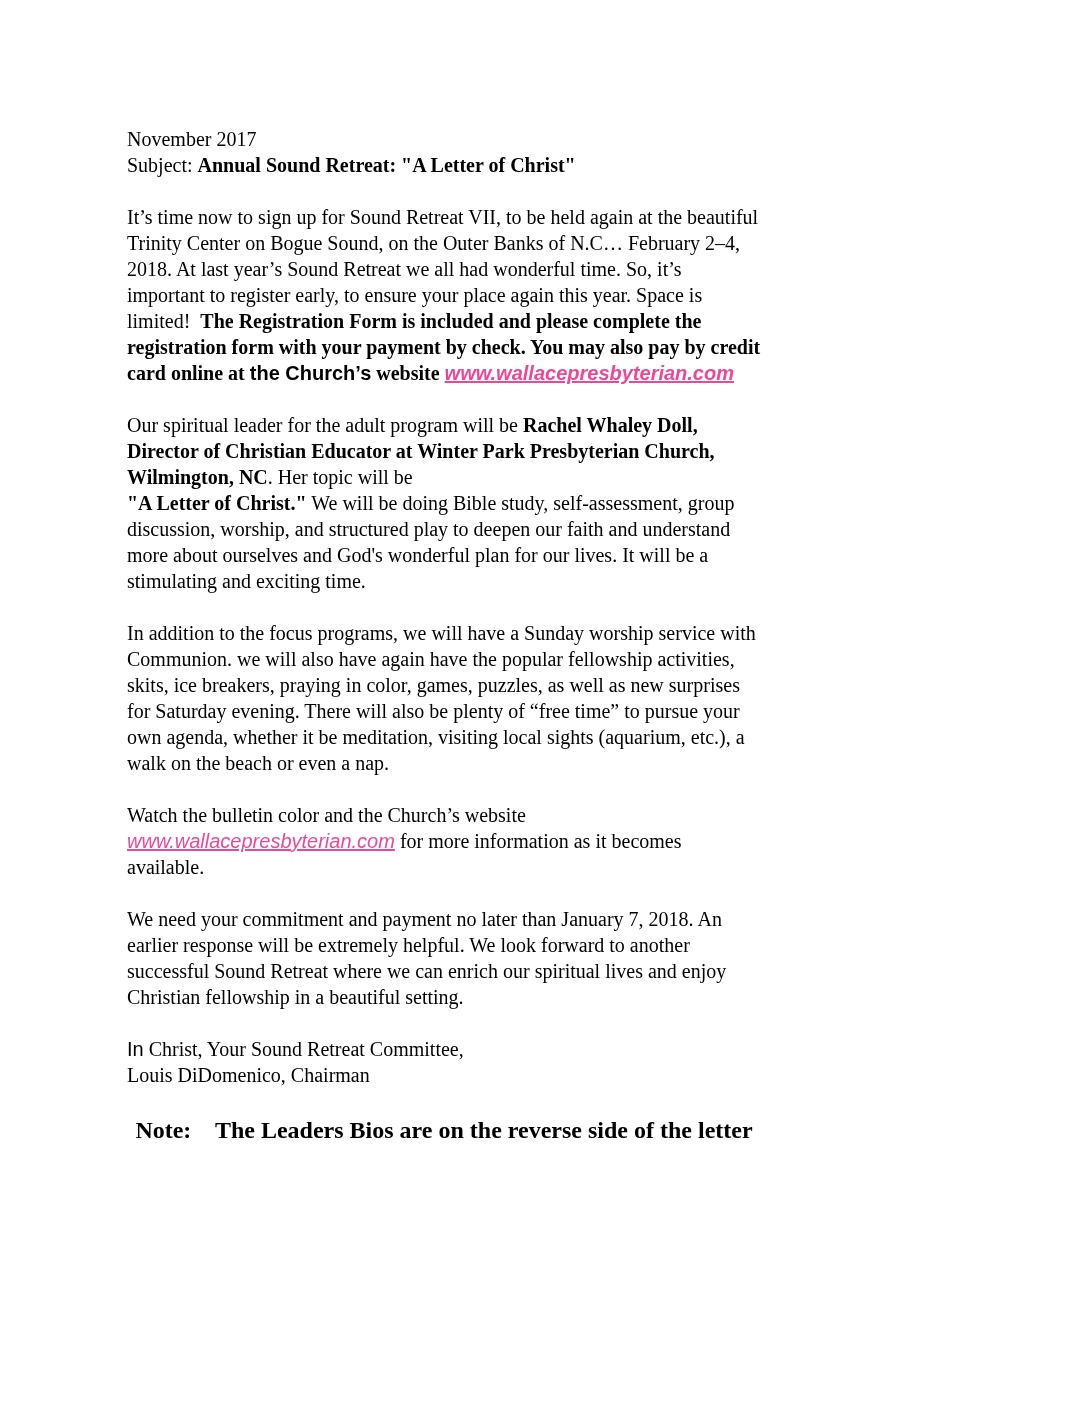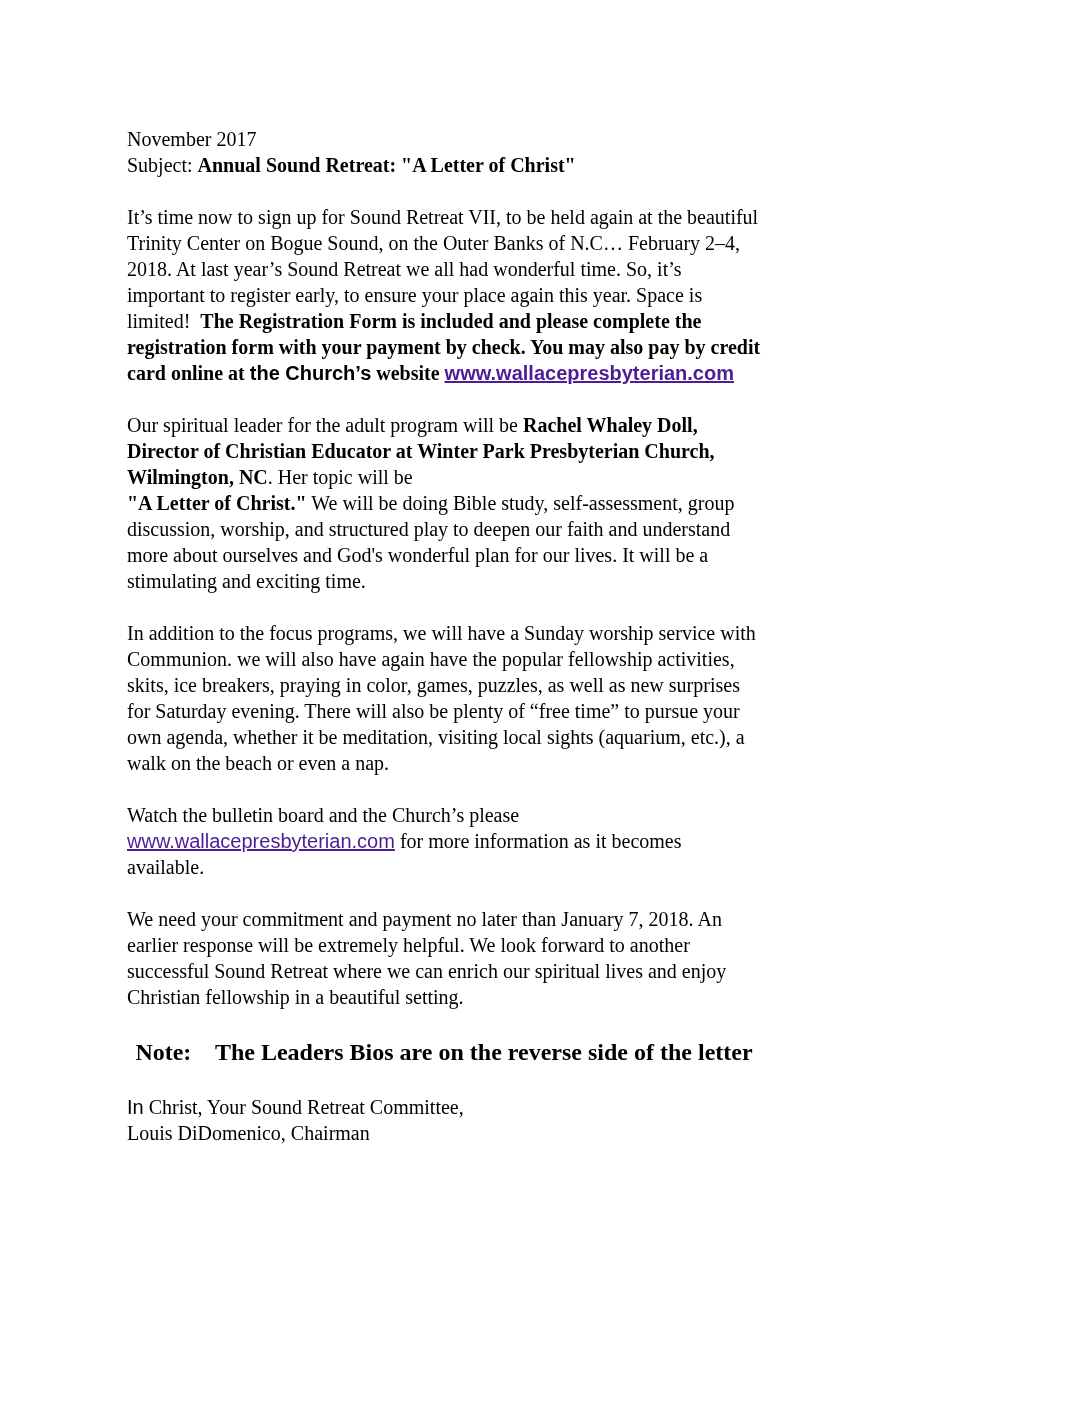--- a/index.html
+++ b/index.html
@@ -24,32 +24,33 @@
     line-height: 26px;
     white-space: pre-wrap;
   }
   p.center { text-align: center; }
   p.note   { margin-top: 16px; }
   .b   { font-weight: bold; }
   .u   { }
   .sans{ font-family: "Liberation Sans", "DejaVu Sans", sans-serif; }
   .big { font-size: 24px; line-height: 32px; }
   a.link {
-    color: #4c1d95;
+    color: #ec4899;
     text-decoration: underline;
     cursor: pointer;
+    font-style: italic;
   }
 </style>
 </head>
 <body>
 
 <div class="page">
   <div>
       <p class="para"><span>November 2017</span><br><span>Subject: </span><span class="b">Annual Sound Retreat: "A Letter of Christ"</span></p>
       <p class="para"><span>It’s time now to sign up for Sound Retreat VII, to be held again at the beautiful Trinity Center on Bogue Sound, on the Outer Banks of N.C… February 2–4, 2018. At last year’s Sound Retreat we all had wonderful time. So, it’s important to register early, to ensure your place again this year. Space is limited!  </span><span class="b u">The Registration Form is included and please complete the registration form with your payment by check. You may also pay by credit card online at </span><span class="b u sans">the Church’s</span><span class="b u"> website </span><a class="link b u sans" href="#">www.wallacepresbyterian.com</a></p>
       <p class="para"><span>Our spiritual leader for the adult program will be </span><span class="b">Rachel Whaley Doll, Director of Christian Educator at Winter Park Presbyterian Church, Wilmington, NC</span><span>. Her topic will be</span><br><span class="b">"A Letter of Christ."</span><span> We will be doing Bible study, self-assessment, group discussion, worship, and structured play to deepen our faith and understand more about ourselves and God's wonderful plan for our lives. It will be a stimulating and exciting time.</span></p>
       <p class="para"><span>In addition to the focus programs, we will have a Sunday worship service with Communion. we will also have again have the popular fellowship activities, skits, ice breakers, praying in color, games, puzzles, as well as new surprises for Saturday evening. There will also be plenty of “free time” to pursue your own agenda, whether it be meditation, visiting local sights (aquarium, etc.), a walk on the beach or even a nap.</span></p>
-      <p class="para"><span>Watch the bulletin board and the Church’s please </span><a class="link u sans" href="#">www.wallacepresbyterian.com</a><span> for more information as it becomes available.</span></p>
+      <p class="para"><span>Watch the bulletin color and the Church’s website </span><a class="link u sans" href="#">www.wallacepresbyterian.com</a><span> for more information as it becomes available.</span></p>
       <p class="para"><span>We need your commitment and payment no later than January 7, 2018. An earlier response will be extremely helpful. We look forward to another successful Sound Retreat where we can enrich our spiritual lives and enjoy Christian fellowship in a beautiful setting.</span></p>
+      <p class="para"><span class="sans">In</span><span> Christ, Your Sound Retreat Committee,</span><br><span>Louis DiDomenico, Chairman</span></p>
       <p class="para center note"><span class="b big">Note:    The Leaders Bios are on the reverse side of the letter</span></p>
-      <p class="para"><span class="sans">In</span><span> Christ, Your Sound Retreat Committee,</span><br><span>Louis DiDomenico, Chairman</span></p>
     </div>
 </div>
 
 </body></html>

